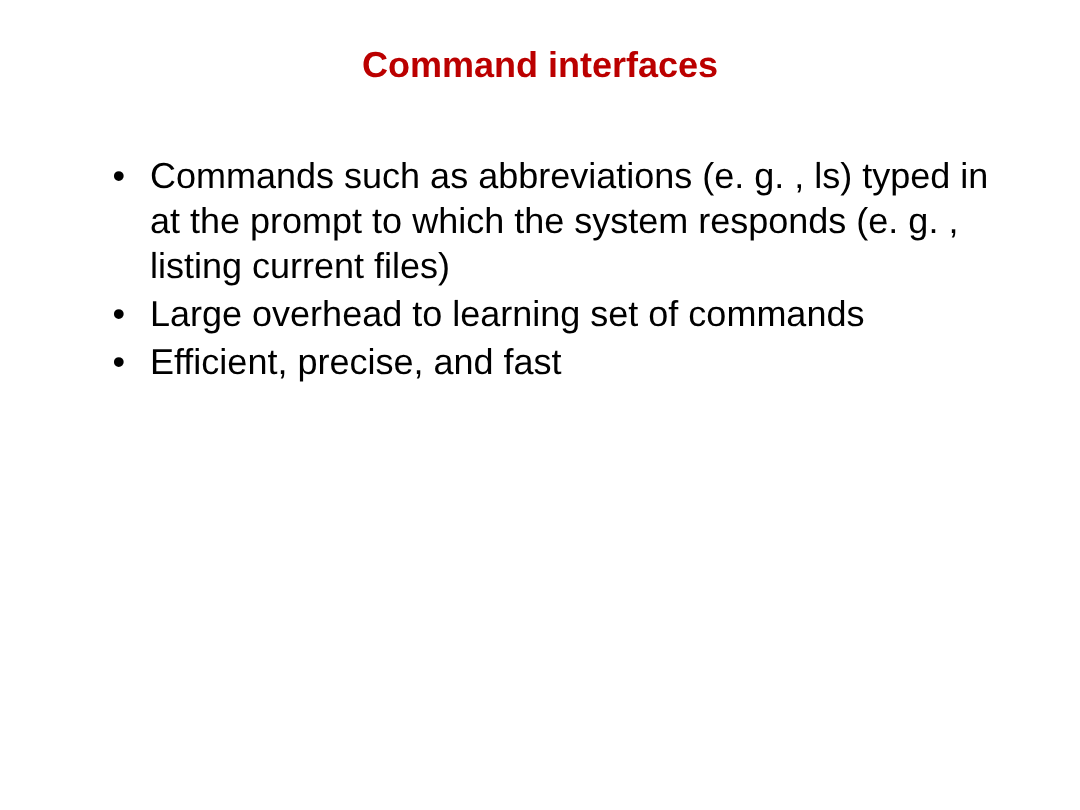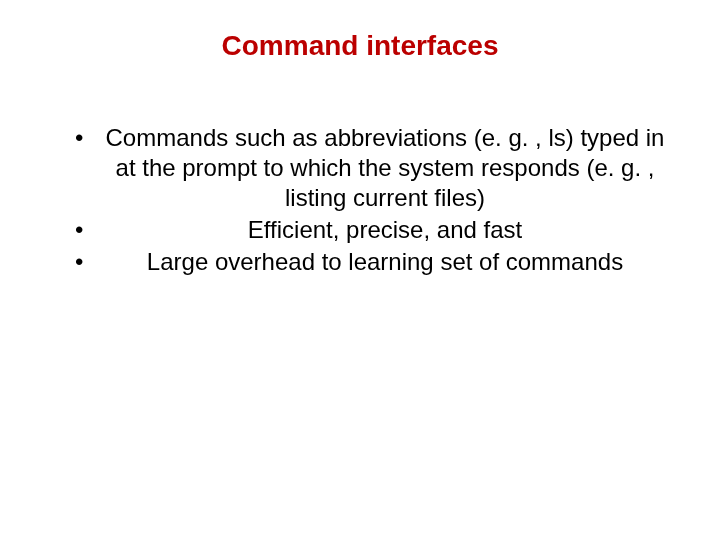--- a/index.html
+++ b/index.html
@@ -13,31 +13,30 @@
       background: #ffffff;
       font-family: "Comic Sans MS", "Comic Sans", cursive, sans-serif;
       color: #000000;
       position: relative;
     }
     .slide {
       padding: 20px 50px 30px 50px;
     }
     .title {
       text-align: center;
-      font-size: 28px;
+      font-size: 24px;
       font-weight: bold;
       color: #bb0000;
       margin-top: 10px;
-      margin-bottom: 61px;
+      margin-bottom: 45px;
       font-family: "Comic Sans MS", "Comic Sans", cursive, sans-serif;
     }
     .bullets {
       list-style: none;
       padding-left: 30px;
-      text-align: center;
     }
     .bullets li {
       font-size: 24px;
       line-height: 1.25;
       margin-bottom: 2px;
       position: relative;
       padding-left: 20px;
       color: #000000;
       font-family: "Comic Sans MS", "Comic Sans", cursive, sans-serif;
     }
@@ -49,16 +48,16 @@
       font-size: 24px;
     }
   </style>
 </head>
 <body>
 
 <div class="slide">
   <h1 class="title">Command interfaces</h1>
   <ul class="bullets">
     <li>Commands such as abbreviations (e. g. , ls) typed in at the prompt to which the system responds (e. g. , listing current files)</li>
+    <li>Large overhead to learning set of commands</li>
     <li>Efficient, precise, and fast</li>
-    <li>Large overhead to learning set of commands</li>
   </ul>
 </div>
 
 </body></html>

